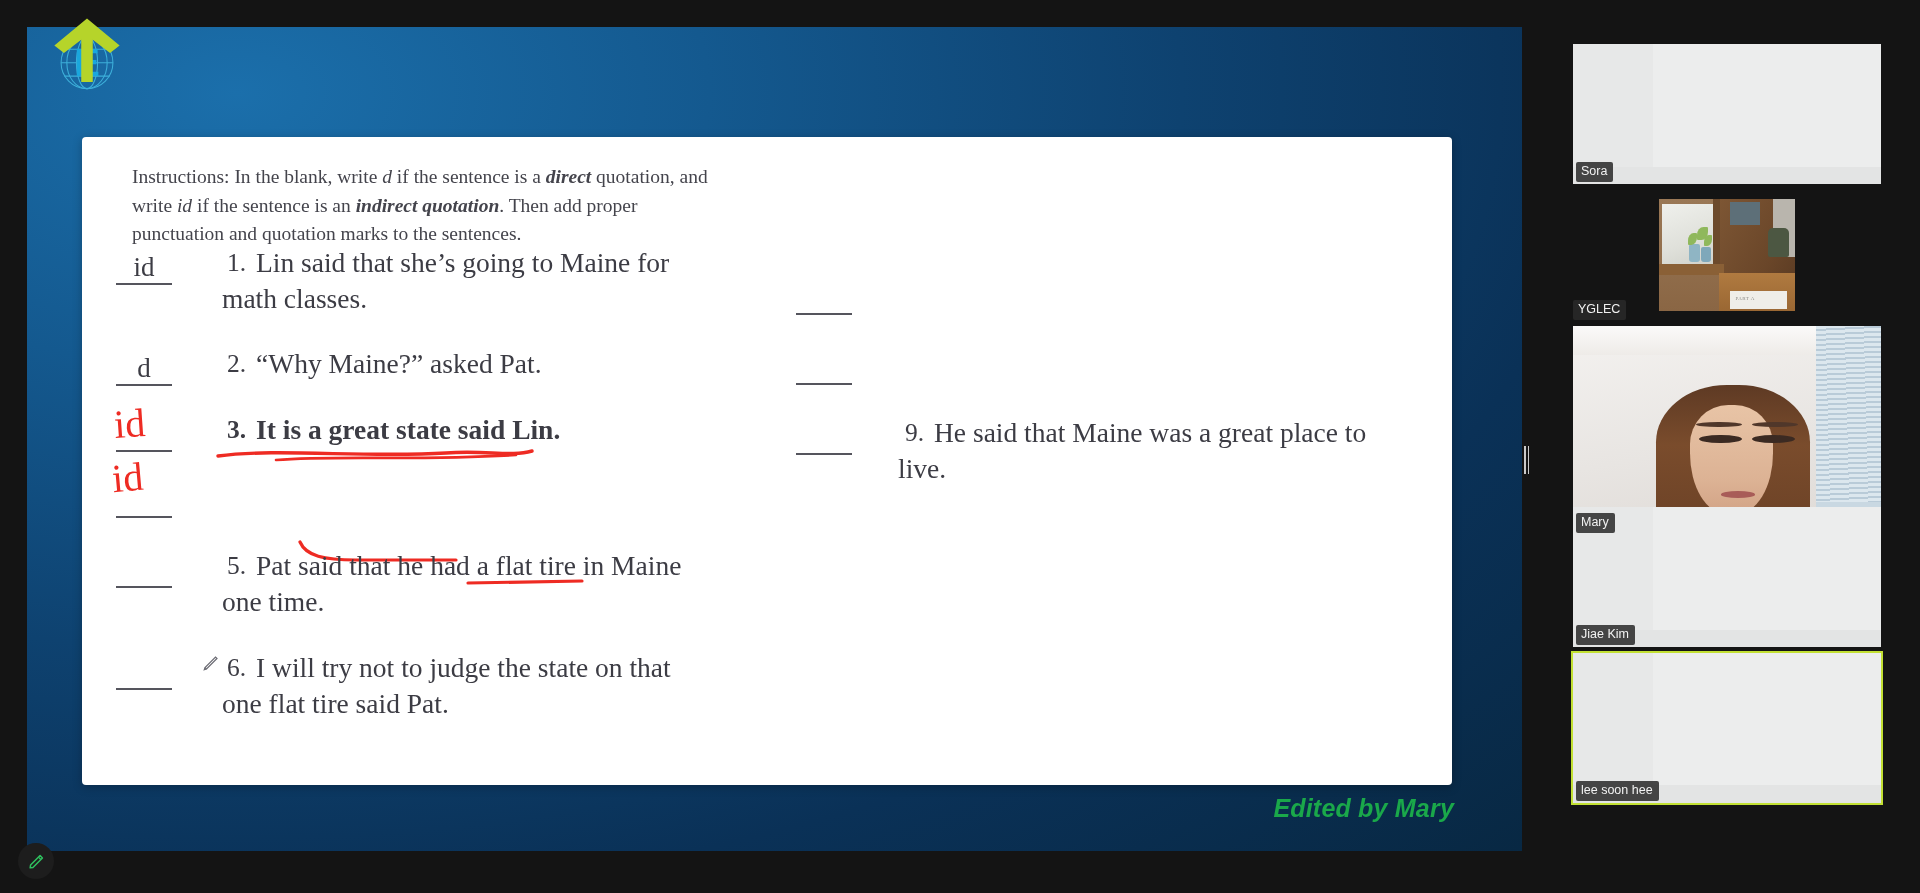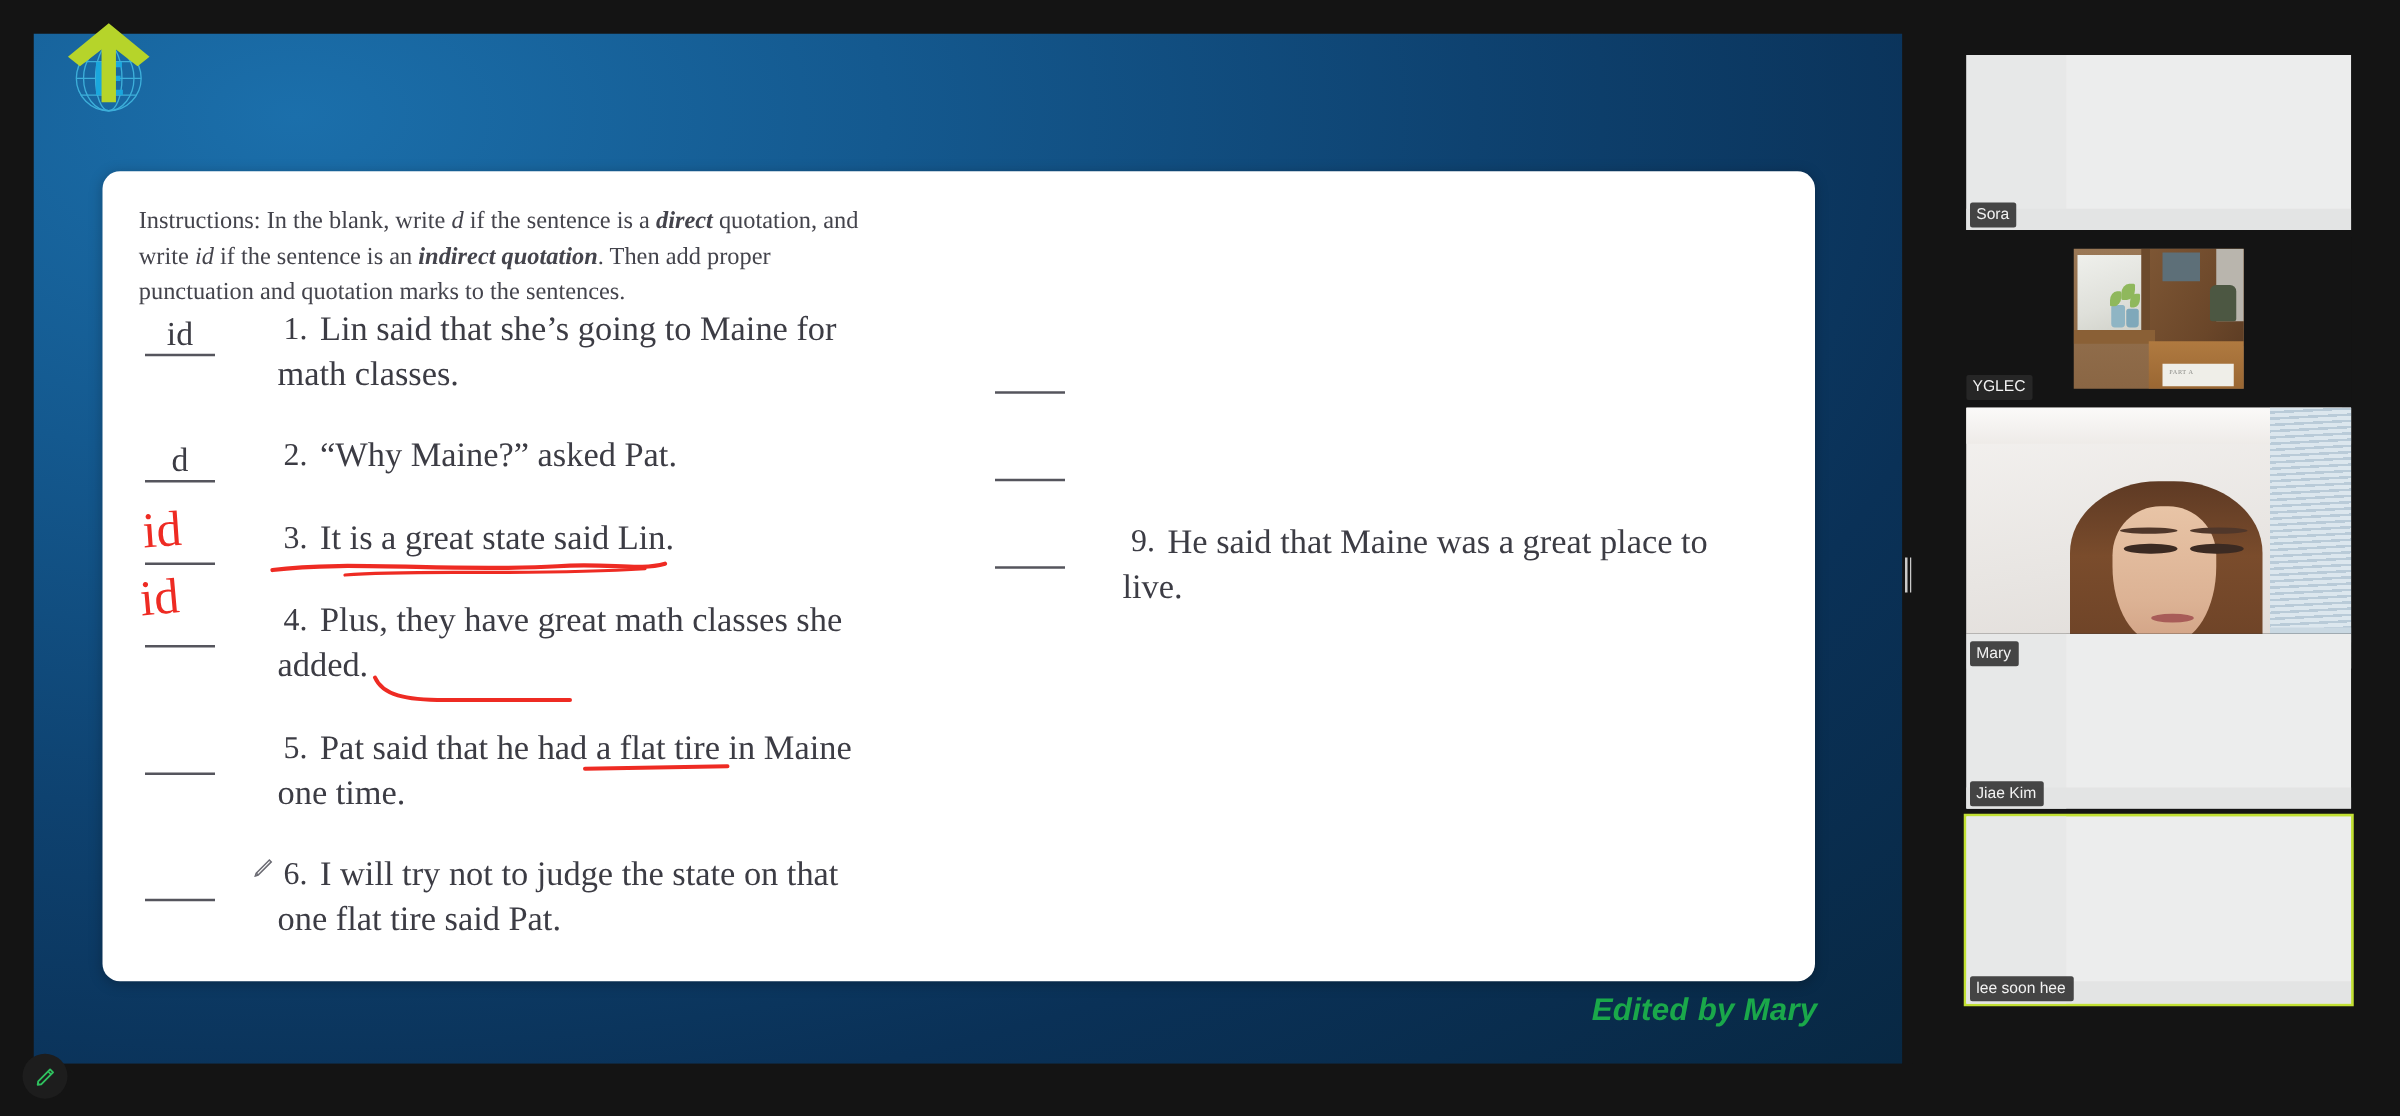--- a/index.html
+++ b/index.html
@@ -31,23 +31,23 @@
     position: absolute; left: 12px; top: -20px;
     width: 96px; height: 96px;
   }
 
   
   #worksheet {
     position: absolute;
     left: 55px; top: 110px;
     width: 1370px; height: 648px;
     background: #ffffff;
-    border-radius: 14px;
+    border-radius: 4px;
     box-shadow: 0 2px 10px rgba(0,0,0,.25);
-    padding: 26px 34px 0 27px;
+    padding: 26px 34px 0 48px;
     font-family: "Liberation Serif", serif;
     color: #3b3b42;
   }
 
   #instructions {
     font-family: "Liberation Serif", serif;
     font-size: 19.5px;
     line-height: 1.47;
     color: #44444c;
     width: 600px;
@@ -350,37 +350,34 @@
 
             <div class="qrow" style="margin-bottom:26px;">
               <div class="blank" style="width:56px;margin-right:50px;margin-top:9px;">d</div>
               <div class="qtext" style="width:470px;">
                 <span class="qnum" style="width:24px;margin-right:10px;">2.</span><span class="qbody">“Why Maine?” asked Pat.</span>
               </div>
             </div>
 
             <div class="qrow" style="margin-bottom:26px;">
               <div class="blank" style="width:56px;margin-right:50px;margin-top:9px;"></div>
-              <div class="qtext" style="width:470px;">
+              <div class="qtext" style="width:470px;font-weight:bold;">
                 <span class="qnum" style="width:24px;margin-right:10px;">3.</span><span class="qbody">It is a great state said Lin.</span>
               </div>
 
               <div class="ink" style="left:-2px;top:-12px;font-size:40px;transform:rotate(-4deg);">id</div>
 
               <svg class="ink" style="left:100px;top:32px;" width="320" height="24">
                 <path d="M2 12 C60 4, 150 14, 230 9 C270 6, 295 13, 316 7" stroke="#ee2b23" stroke-width="3.4" fill="none" stroke-linecap="round"></path>
                 <path d="M60 16 C120 11, 200 17, 300 11" stroke="#ee2b23" stroke-width="2.6" fill="none" stroke-linecap="round"></path>
               </svg>
             </div>
 
             <div class="qrow" style="margin-bottom:30px;">
               <div class="blank" style="width:56px;margin-right:50px;margin-top:9px;"></div>
-              <div class="qtext" style="width:470px;">
-                <span class="qnum" style="width:24px;margin-right:10px;">4.</span><span class="qbody">Plus, they have great math classes she added.</span>
-              </div>
 
               <div class="ink" style="left:-4px;top:-24px;font-size:40px;transform:rotate(-5deg);">id</div>
 
               <svg class="ink" style="left:180px;top:62px;" width="170" height="26">
                 <path d="M4 2 C10 16, 28 20, 60 20 L160 20" stroke="#ee2b23" stroke-width="3.2" fill="none" stroke-linecap="round"></path>
               </svg>
             </div>
 
             <div class="qrow" style="margin-bottom:30px;">
               <div class="blank" style="width:56px;margin-right:50px;margin-top:9px;"></div>

